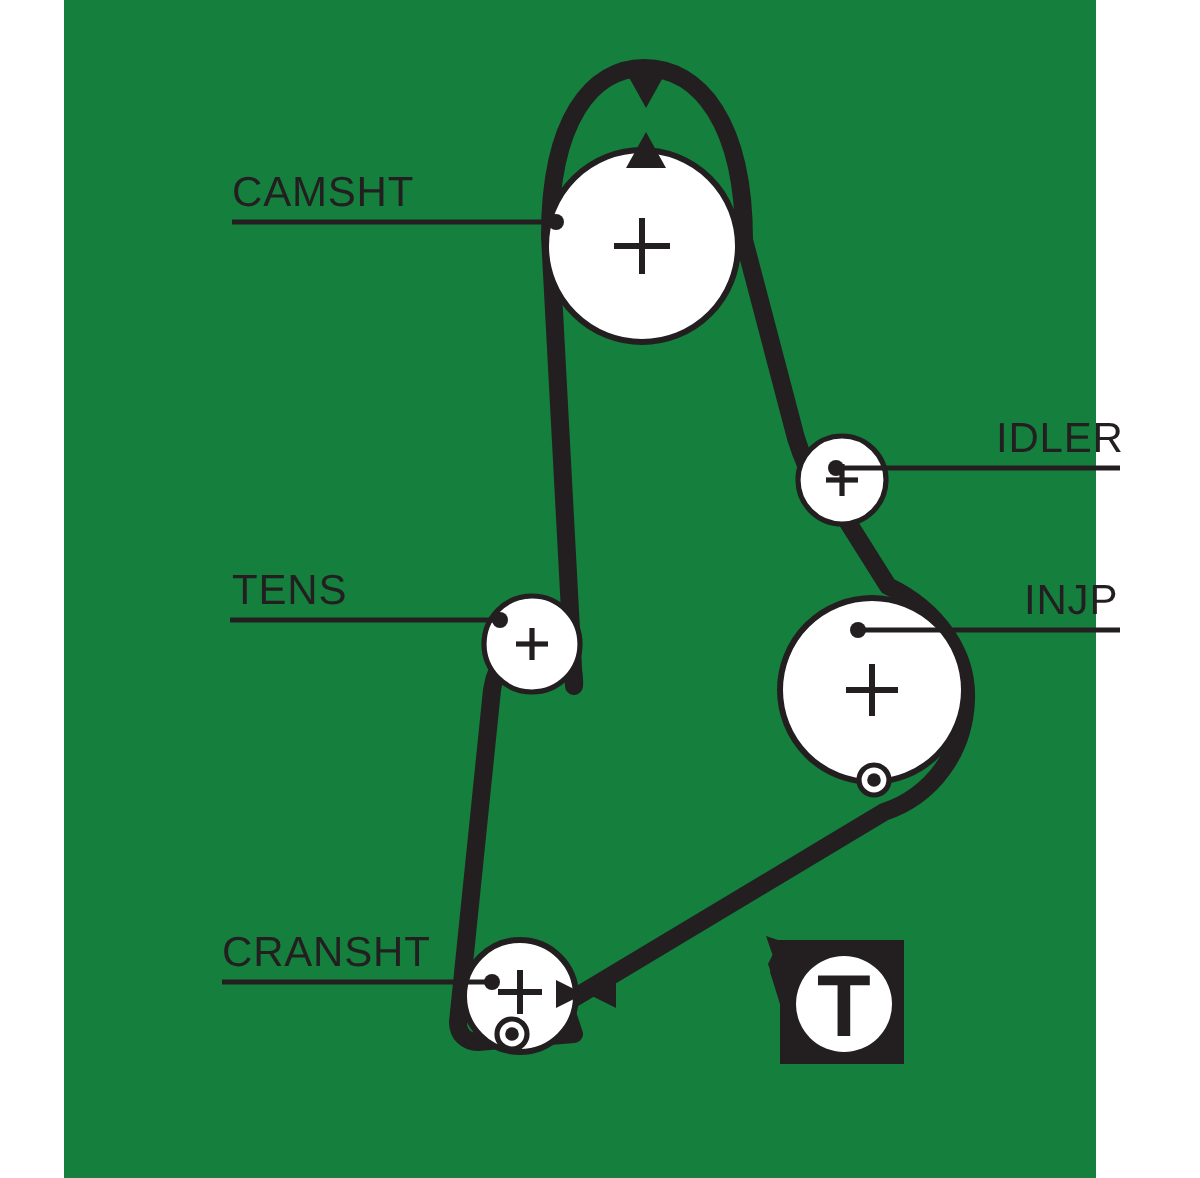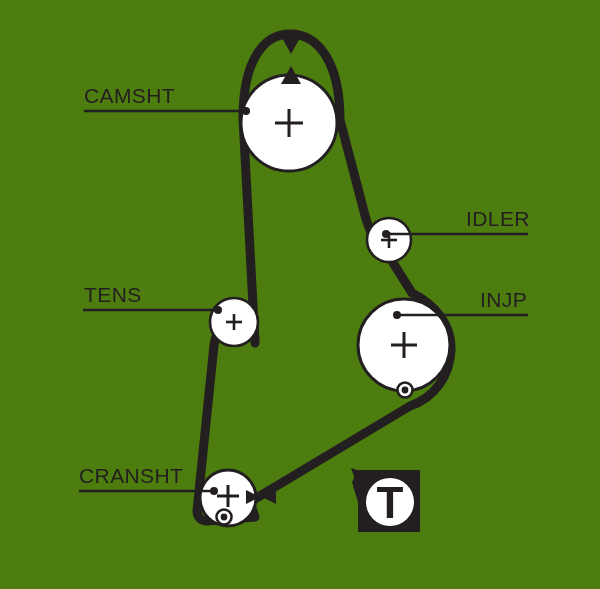--- a/index.html
+++ b/index.html
@@ -8,23 +8,24 @@
     background: #ffffff;
   }
   body {
     width: 600px;
     height: 589px;
     font-family: "Liberation Sans", sans-serif;
     overflow: hidden;
   }
   #diagram-root {
     position: relative;
-    width: 600px;
+    width: 516px;
     height: 589px;
-    background: #4d7c0f;
+    background: #15803d;
+    margin-left: 32px;
   }
   svg.diagram {
     display: block;
     width: 600px;
     height: 589px;
   }
   text.label {
     font-family: "Liberation Sans", sans-serif;
     font-size: 21px;
     fill: #231f20;

